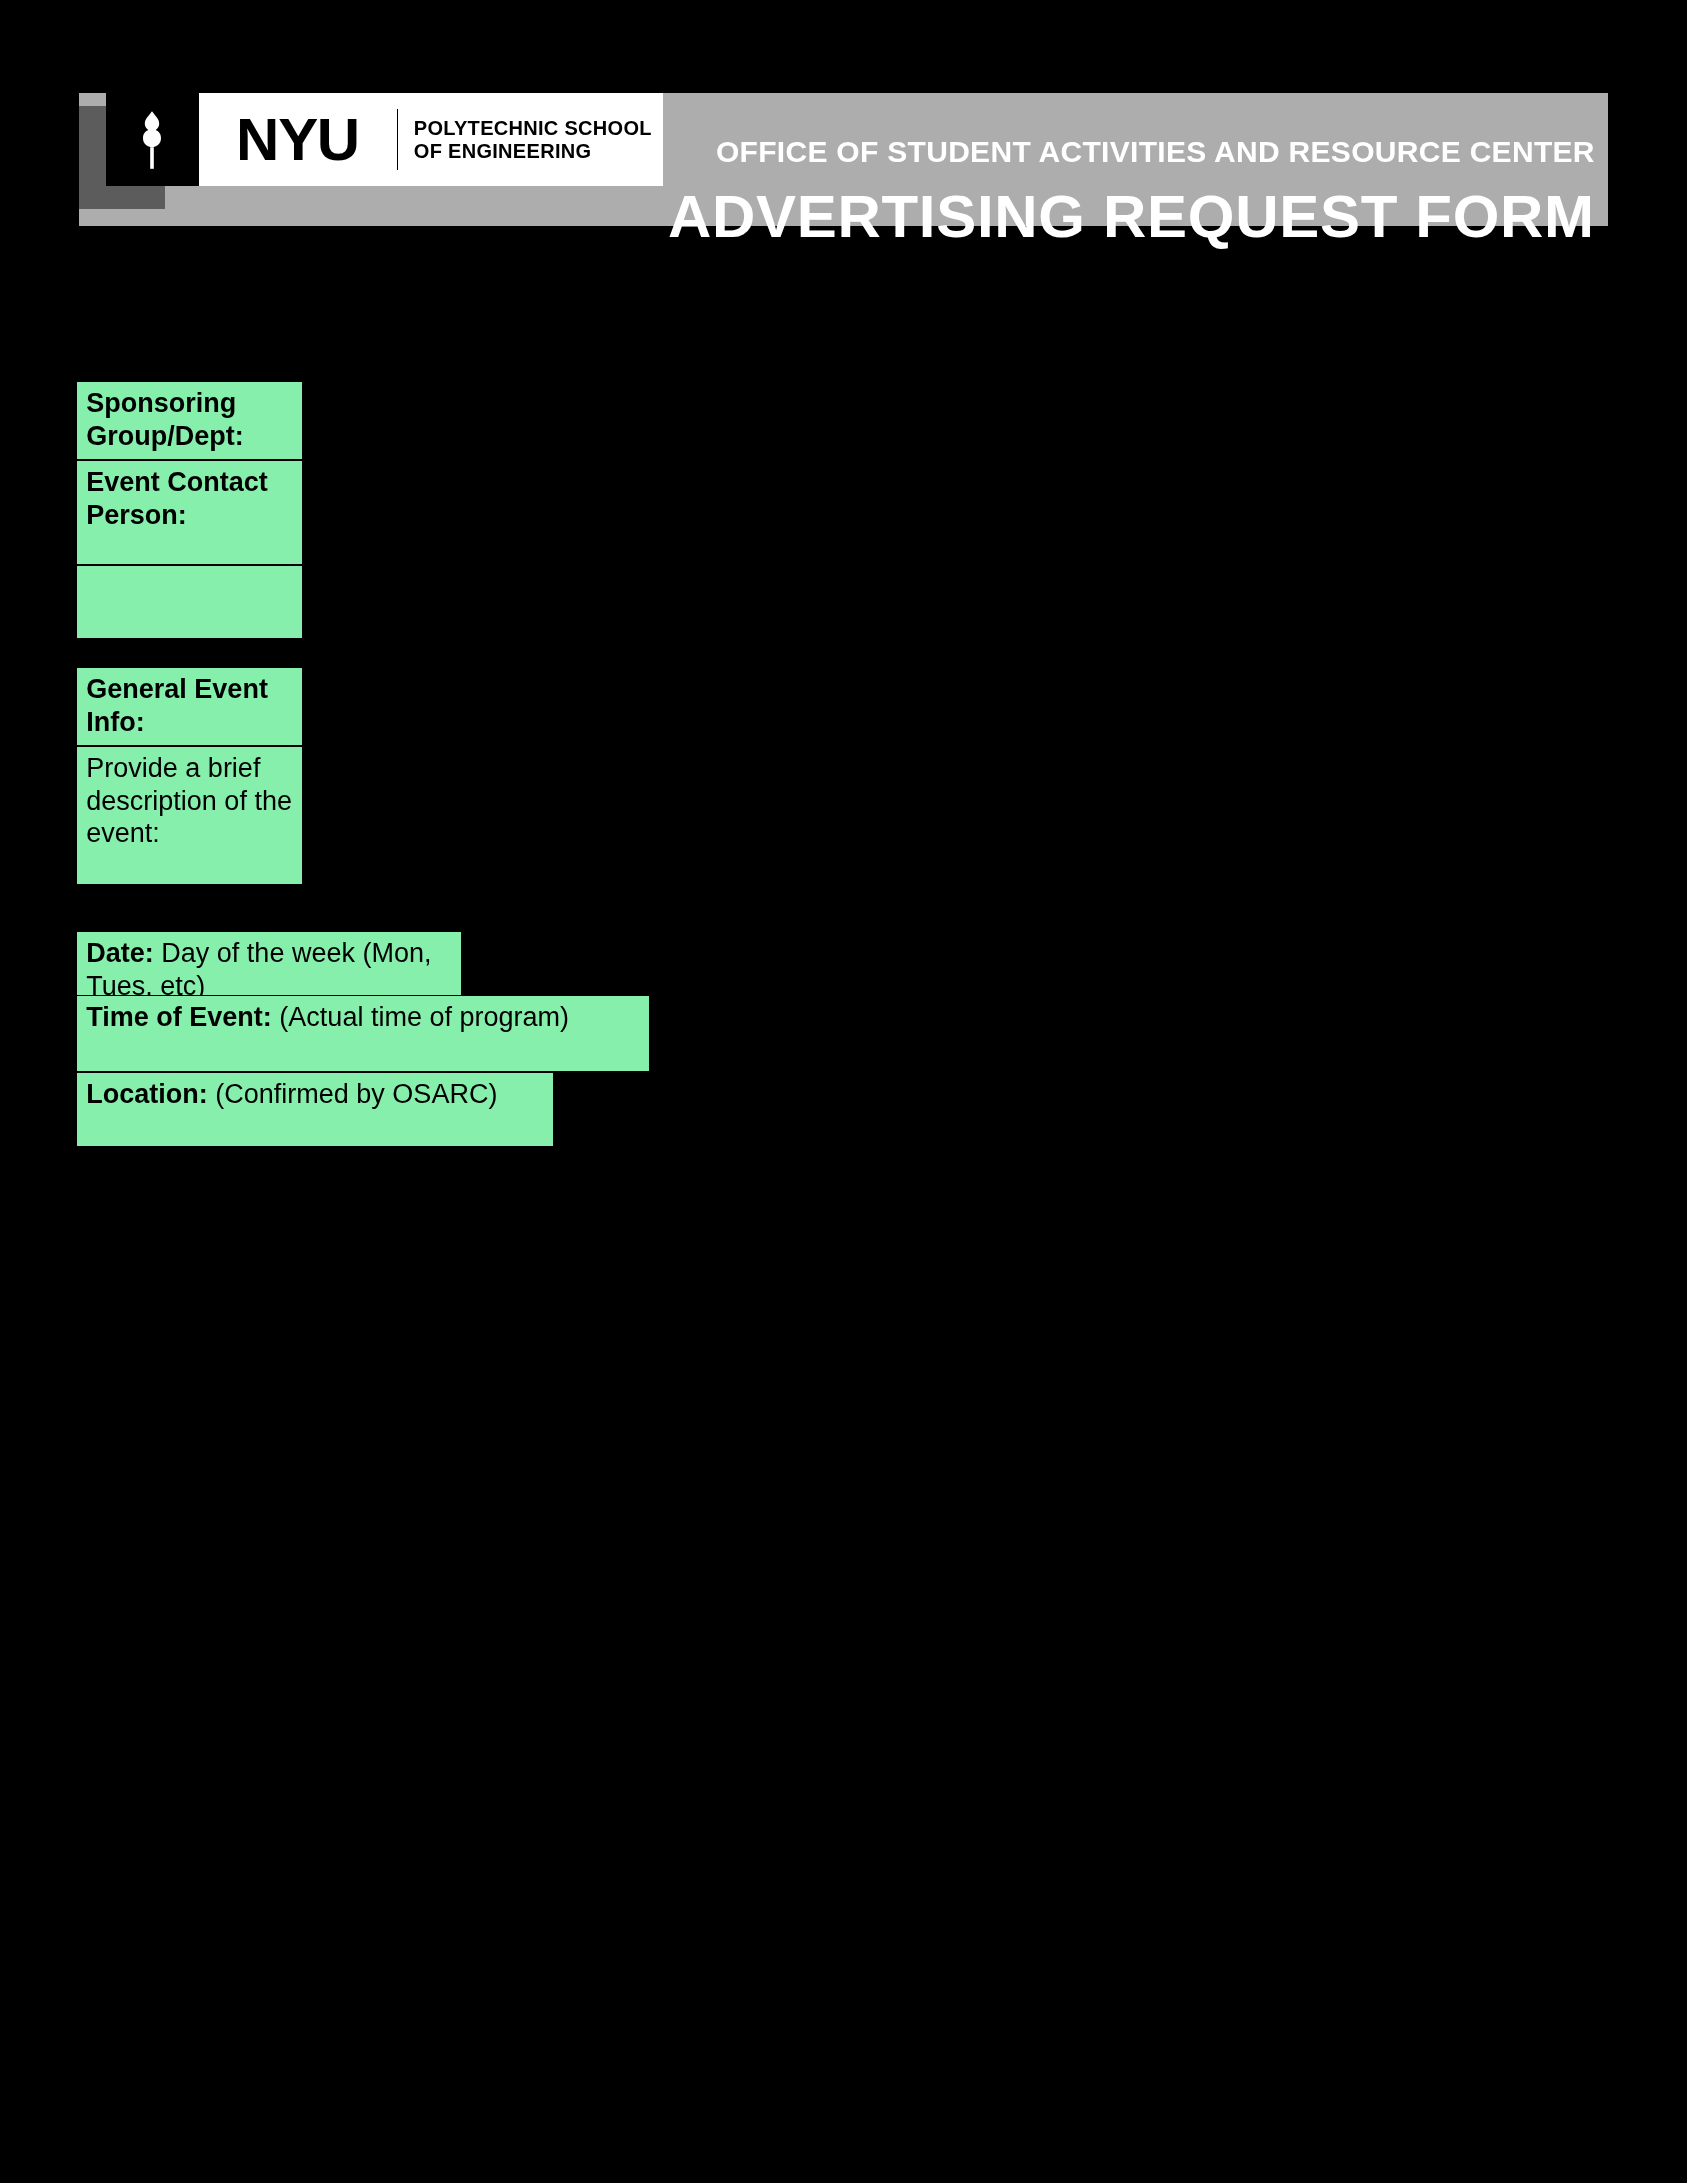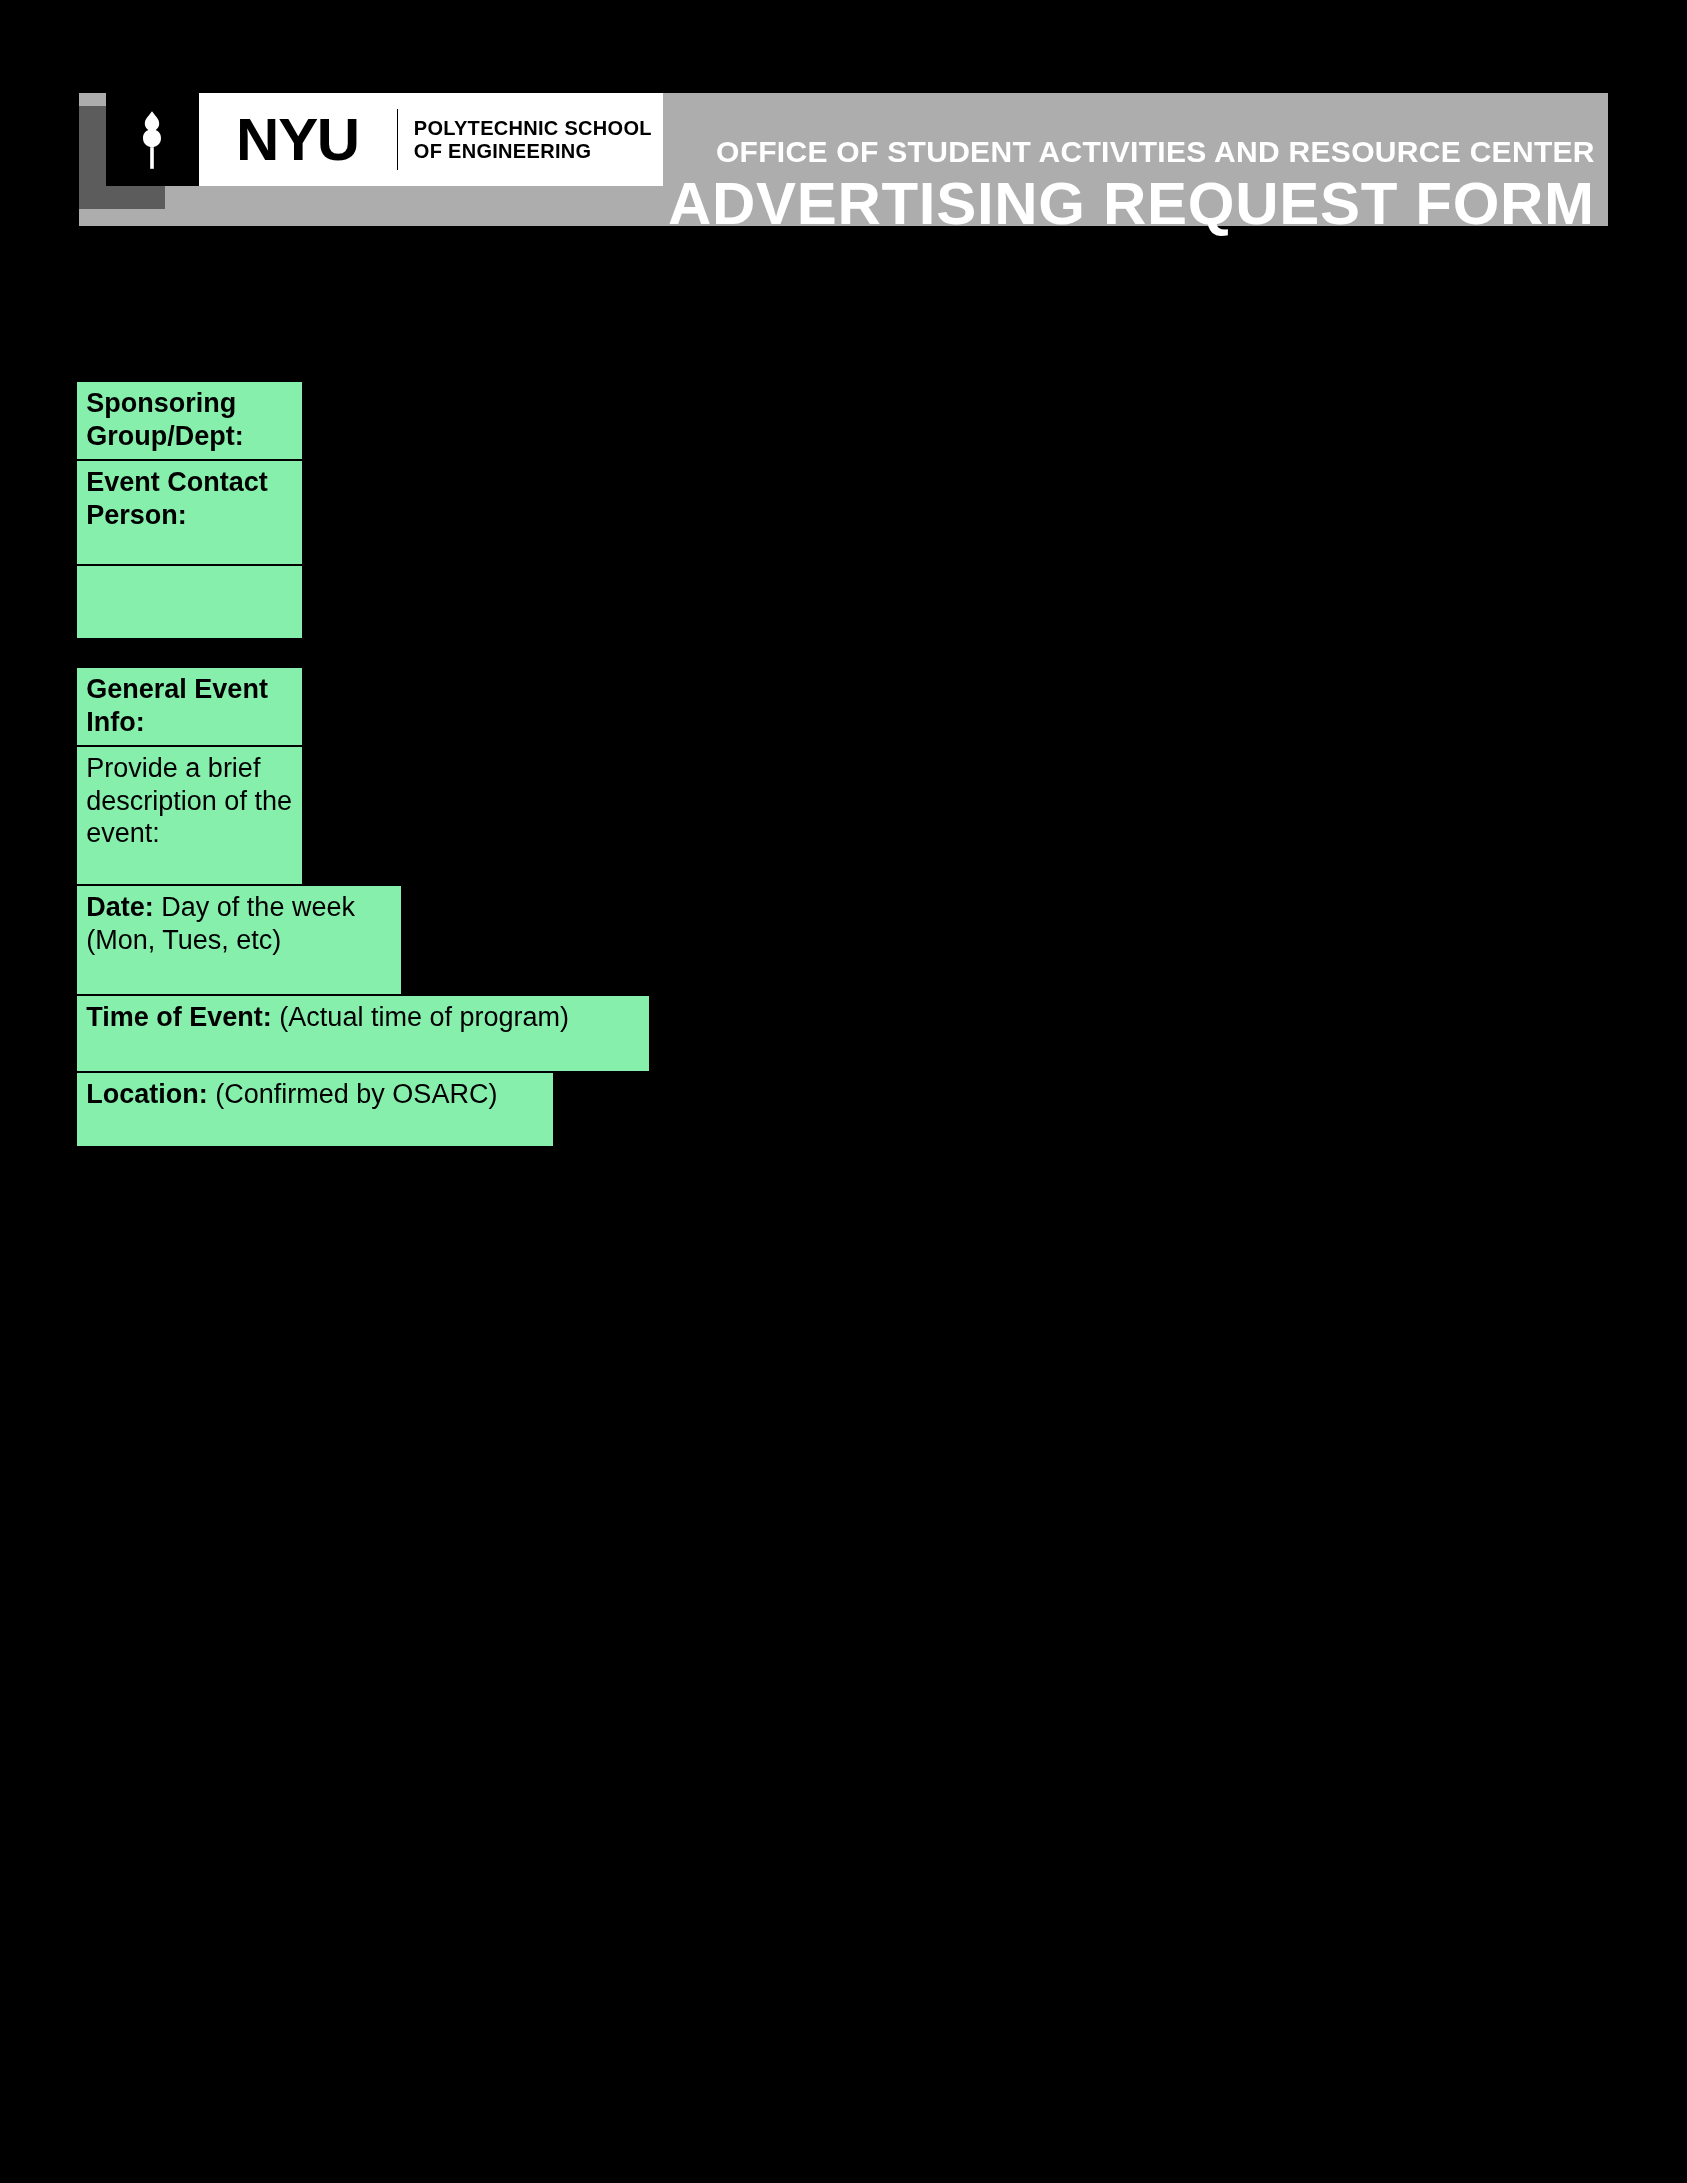--- a/index.html
+++ b/index.html
@@ -40,21 +40,21 @@
   #banner-small {
     font-size: 30px;
     font-weight: bold;
     letter-spacing: 0.3px;
     margin-top: 38px;
   }
   #banner-big {
     font-size: 60px;
     font-weight: bold;
     letter-spacing: 0.7px;
-    margin-top: 4px;
+    margin-top: 17px;
   }
 
   
   #logo-darkpad {
     position: absolute;
     left: 0;
     top: 13.2px;
     width: 86px;
     height: 103px;
     background: #5d5c5d;
@@ -167,21 +167,21 @@
   <div class="cell" style="left:77px; top:565px; width:225px; height:74px;"></div>
 
   <div class="cell" style="left:77px; top:667px; width:225px; height:79px;">
     <span class="lbl-bold">General Event Info:</span>
   </div>
 
   <div class="cell" style="left:77px; top:746px; width:225px; height:139px;">
     <span class="lbl-reg">Provide a brief description of the event:</span>
   </div>
 
-  <div class="cell" style="left:77px; top:885px; width:324px; height:110px;">
+  <div class="cell" style="left:77px; top:931px; width:384px; height:110px;">
     <span class="lbl-bold">Date:</span>
     <span class="lbl-reg"> Day of the week (Mon, Tues, etc)</span>
   </div>
 
   <div class="cell" style="left:77px; top:995px; width:572px; height:77px;">
     <span class="lbl-bold">Time of Event:</span>
     <span class="lbl-reg"> (Actual time of program)</span>
   </div>
 
   <div class="cell" style="left:77px; top:1072px; width:476px; height:75px;">

